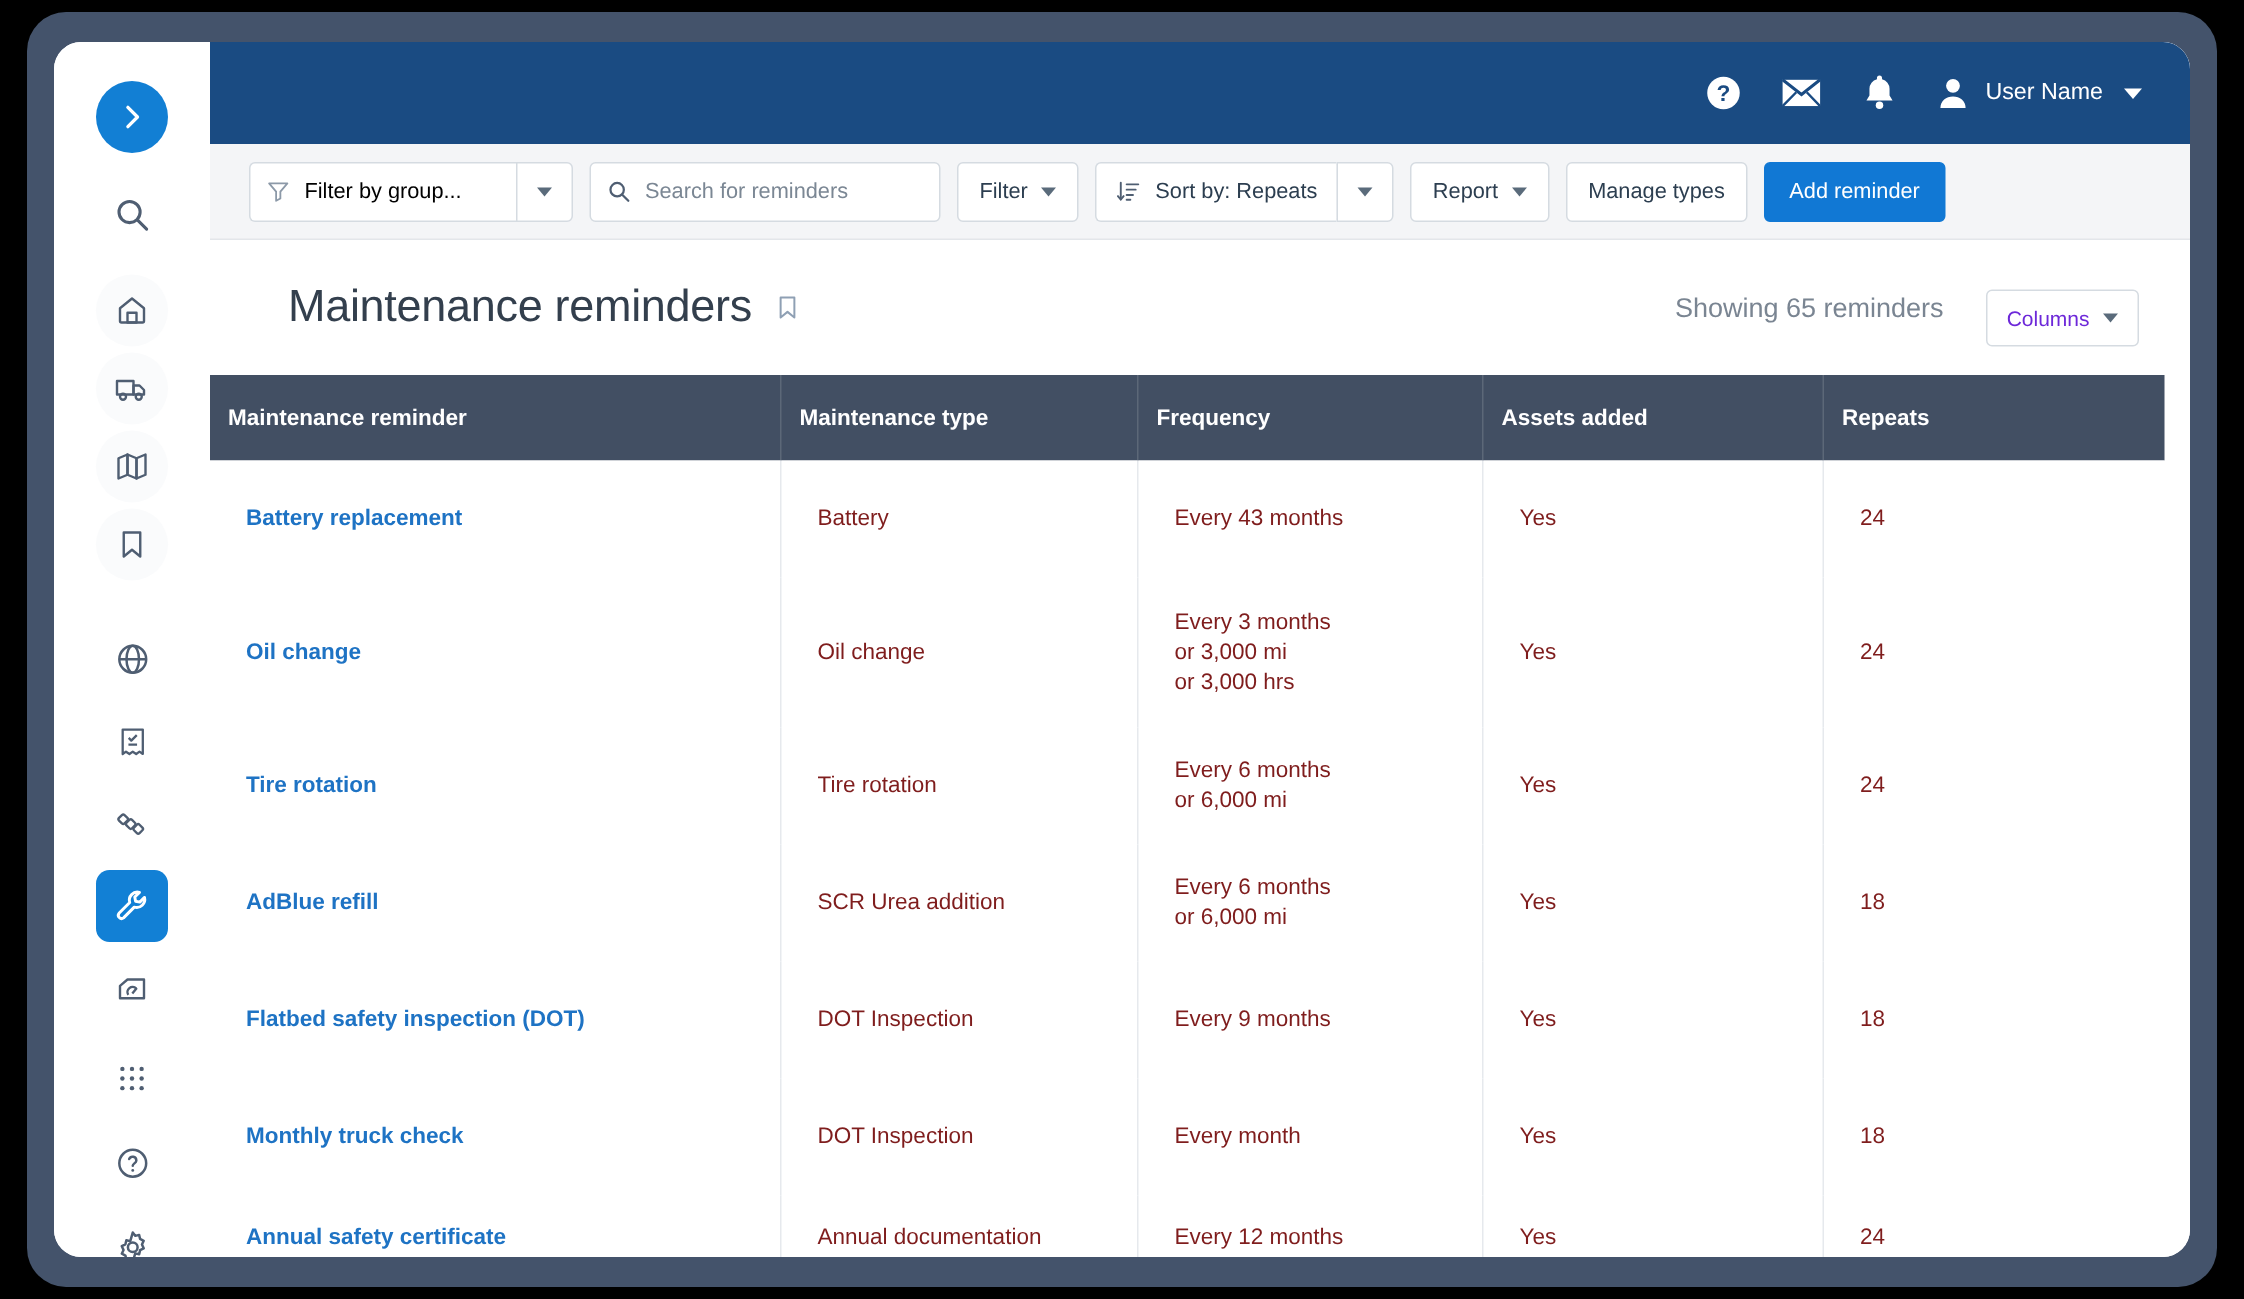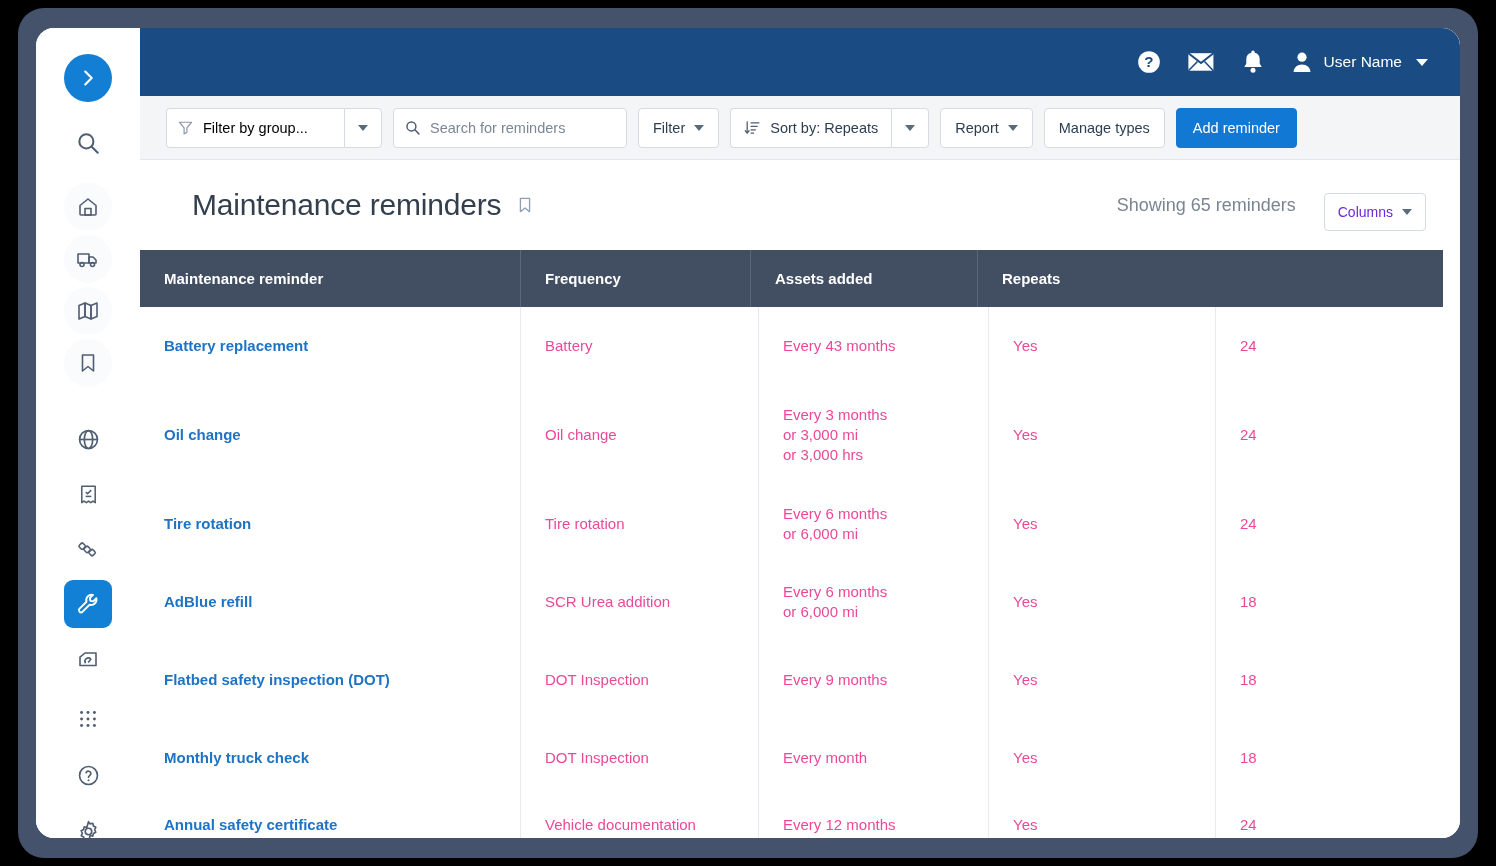--- a/index.html
+++ b/index.html
@@ -195,36 +195,36 @@
     height: 57px;
     width: 1303px;
   }
   #table-head .th {
     display: flex;
     align-items: center;
     color: #ffffff;
     font-size: 15px;
     font-weight: bold;
     border-right: 1px solid #5C6878;
-    padding-left: 24px;
+    padding-left: 12px;
   }
   #table-head .th:last-child { border-right: none; }
   .col-0 { width: 381px; }
   .col-1 { width: 238px; }
   .col-2 { width: 230px; }
   .col-3 { width: 227px; }
   .col-4 { width: 227px; }
 
   #table-body { width: 1303px; background: #ffffff; }
   .trow { display: flex; }
   .trow .td {
     border-right: 1px solid #E6E9ED;
     padding-left: 24px;
     font-size: 15px;
-    color: #ec4899;
+    color: #7f1d1d;
     display: flex;
     align-items: center;
     line-height: 20px;
   }
   .trow .td:last-child { border-right: none; }
   .trow .td.name {
     color: #1E73C4;
     font-weight: bold;
   }
   .cellstack { display: flex; flex-direction: column; justify-content: center; }
@@ -456,20 +456,21 @@
           <div id="columns-btn">
             <span>Columns</span>
             <span class="caret-dn"></span>
           </div>
         </div>
       </div>
 
       <div id="table">
         <div id="table-head">
             <div class="th col-0">Maintenance reminder</div>
+            <div class="th col-1">Maintenance type</div>
             <div class="th col-2">Frequency</div>
             <div class="th col-4">Assets added</div>
             <div class="th col-3">Repeats</div>
           </div>
         <div id="table-body">
             <div class="trow" style="height: 78px;">
               <div class="td name col-0">Battery replacement</div>
               <div class="td col-1">Battery</div>
               <div class="td col-2">
                 <div class="cellstack">
@@ -533,21 +534,21 @@
               <div class="td col-2">
                 <div class="cellstack">
                   <div>Every month</div>
                 </div>
               </div>
               <div class="td col-3">Yes</div>
               <div class="td col-4">18</div>
             </div>
             <div class="trow" style="height: 56px;">
               <div class="td name col-0">Annual safety certificate</div>
-              <div class="td col-1">Vehicle documentation</div>
+              <div class="td col-1">Annual documentation</div>
               <div class="td col-2">
                 <div class="cellstack">
                   <div>Every 12 months</div>
                 </div>
               </div>
               <div class="td col-3">Yes</div>
               <div class="td col-4">24</div>
             </div>
           </div>
       </div>

